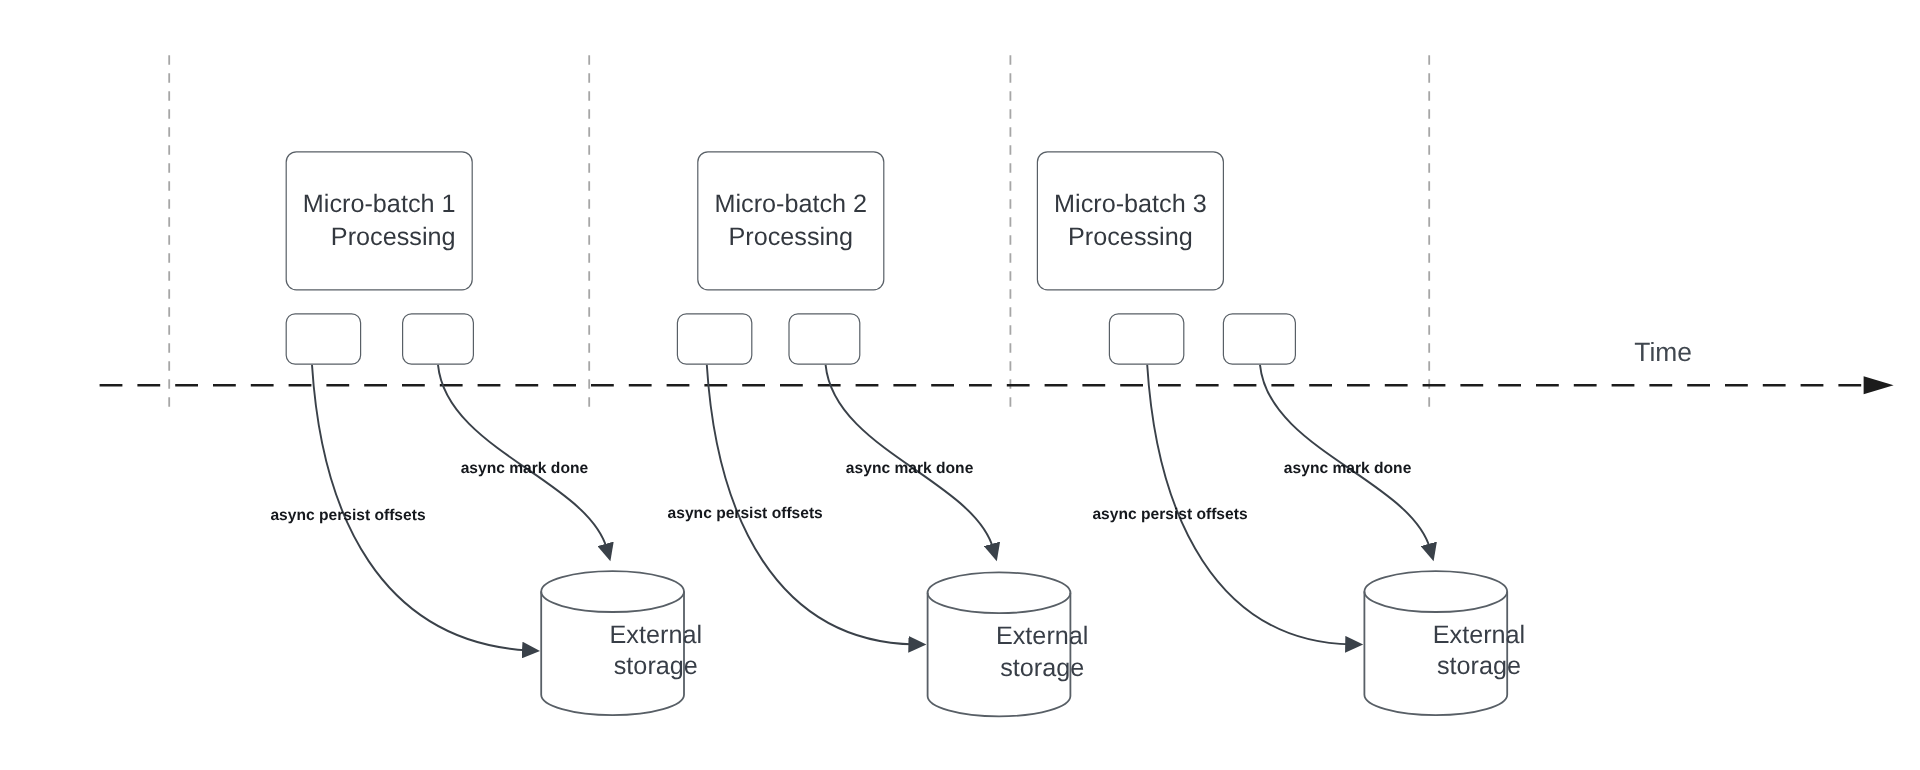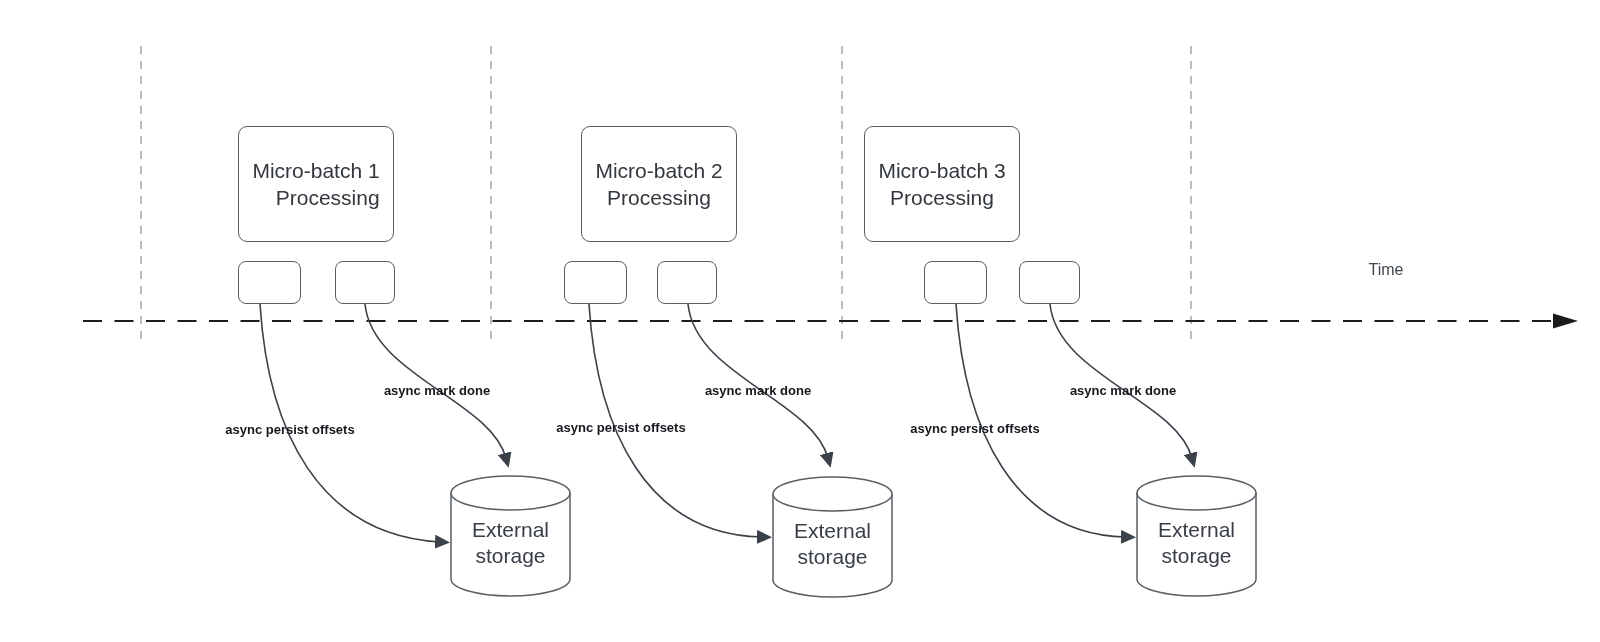--- a/index.html
+++ b/index.html
@@ -40,26 +40,28 @@
     color:#15181d;
     white-space:nowrap;
   }
   .storage-label{
     position:absolute;
     width:119px;
     text-align:center;
     font-size:21px;line-height:26px;
     color:#383e47;
     white-space:pre-line;
+    padding-left:36px;
   }
   .time-label{
     position:absolute;
     transform:translate(-50%,-50%);
-    font-size:16px;
+    font-size:22px;
     color:#40474f;
+    margin-top:24px;
   }
 </style>
 </head>
 <body>
 
 <div class="canvas">
 
   <svg class="layer" width="1600" height="642" viewBox="0 0 1600 642">
     <defs>
       <marker id="arrow" markerUnits="userSpaceOnUse" markerWidth="16" markerHeight="14" viewBox="0 0 16 14" refX="5" refY="7" orient="auto">

